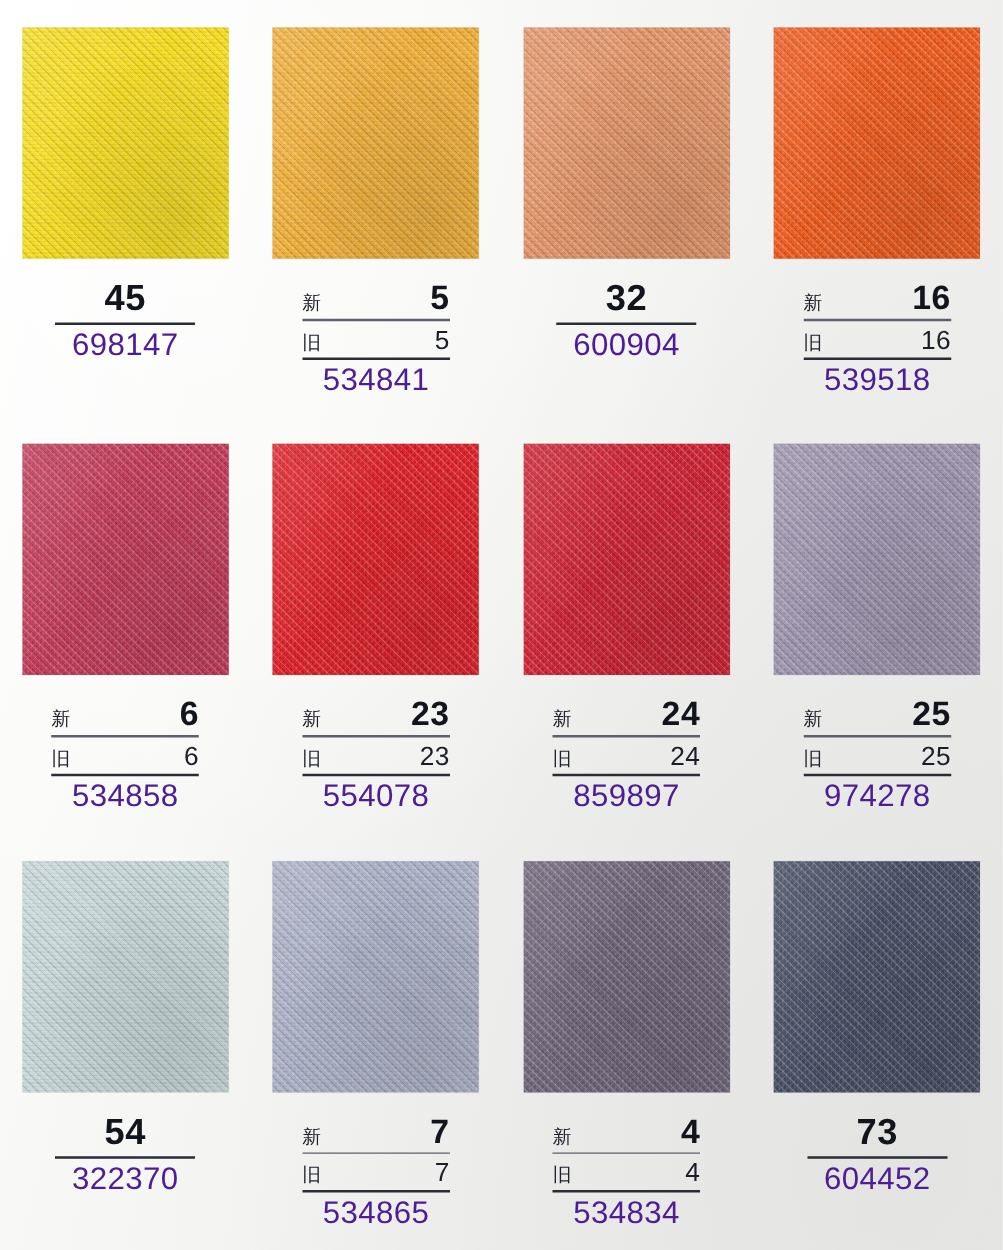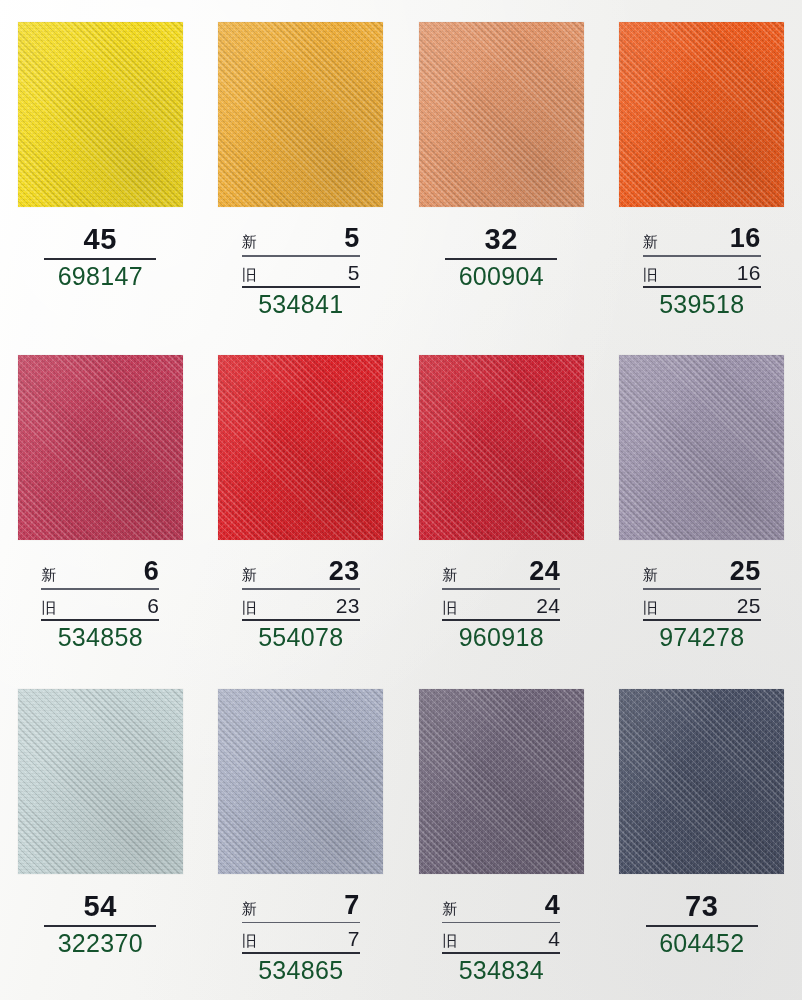--- a/index.html
+++ b/index.html
@@ -168,21 +168,21 @@
     width: 118px;
     height: 2px;
     background: #2a2c36;
   }
 
   .code {
     margin-top: 4px;
     font-size: 25px;
     font-weight: normal;
     letter-spacing: 0.3px;
-    color: #14532d;
+    color: #4c1d95;
   }
 </style>
 </head>
 <body>
 
 <div class="sheet">
   <div class="paper"></div>
   <div class="grid" id="grid">
       <div class="cell">
         <div class="chip-wrap">
@@ -305,21 +305,21 @@
           <div class="row">
             <span class="kanji">新</span>
             <span class="num-new">24</span>
           </div>
           <div class="rule-thin"></div>
           <div class="row">
             <span class="kanji">旧</span>
             <span class="num-old">24</span>
           </div>
           <div class="rule-thick"></div>
-          <div class="code">960918</div>
+          <div class="code">859897</div>
         </div>
       </div>
       <div class="cell">
         <div class="chip-wrap">
           <div class="chip" title="lavender-grey" style="background: rgb(156, 147, 172);">
             <div class="weave"></div>
             <div class="sheen"></div>
           </div>
         </div>
         <div class="label nw">

